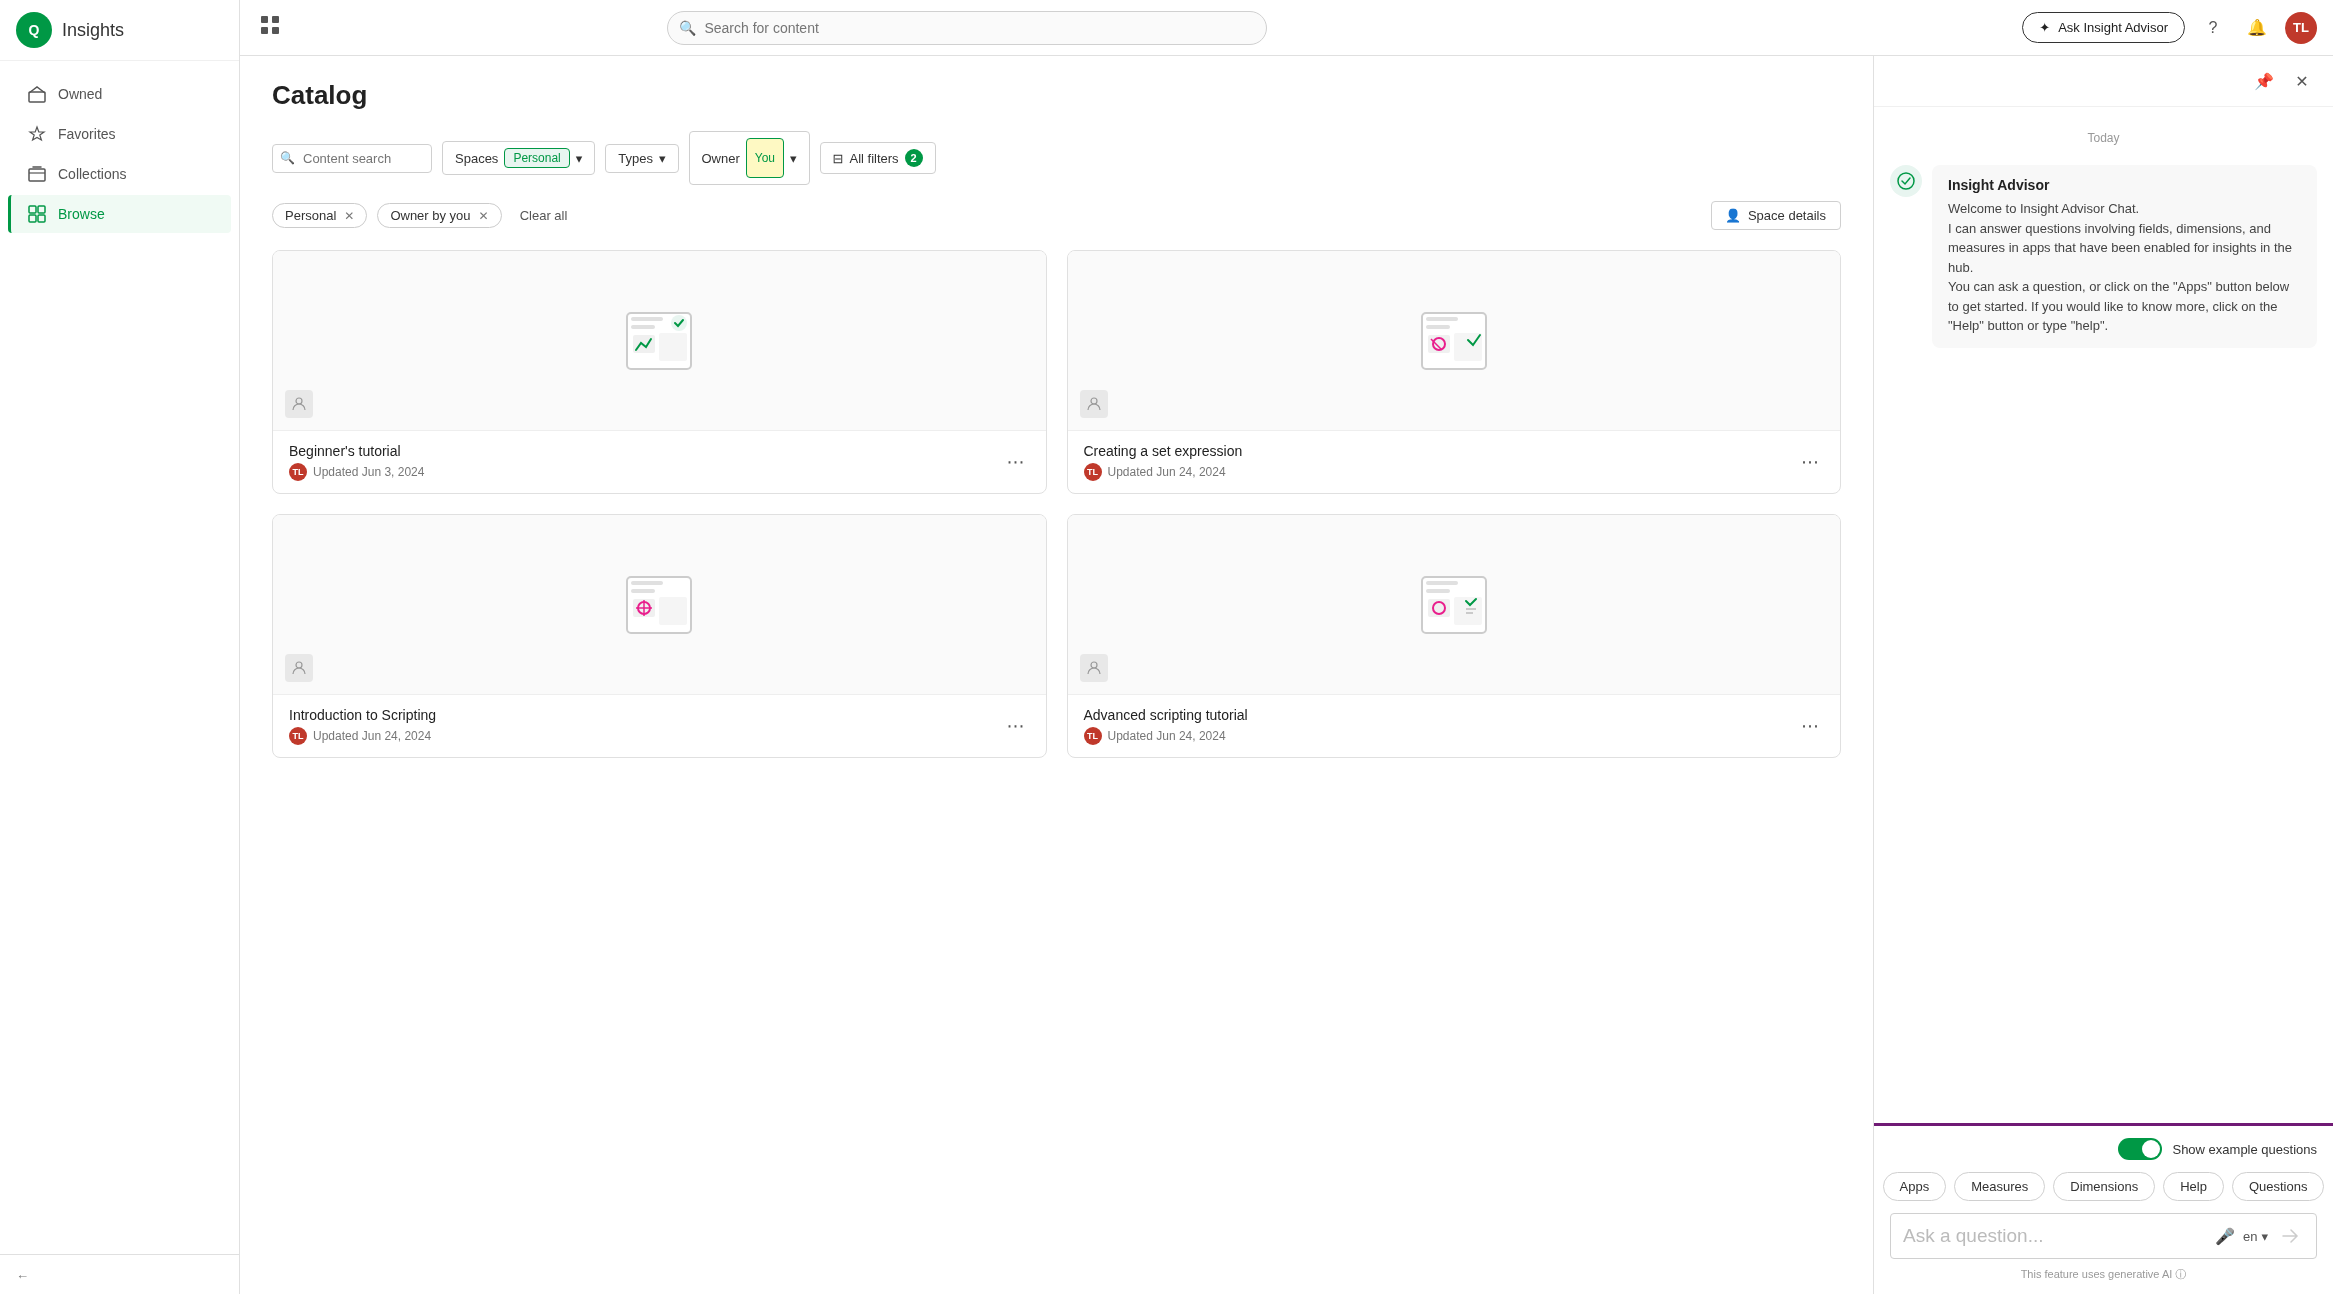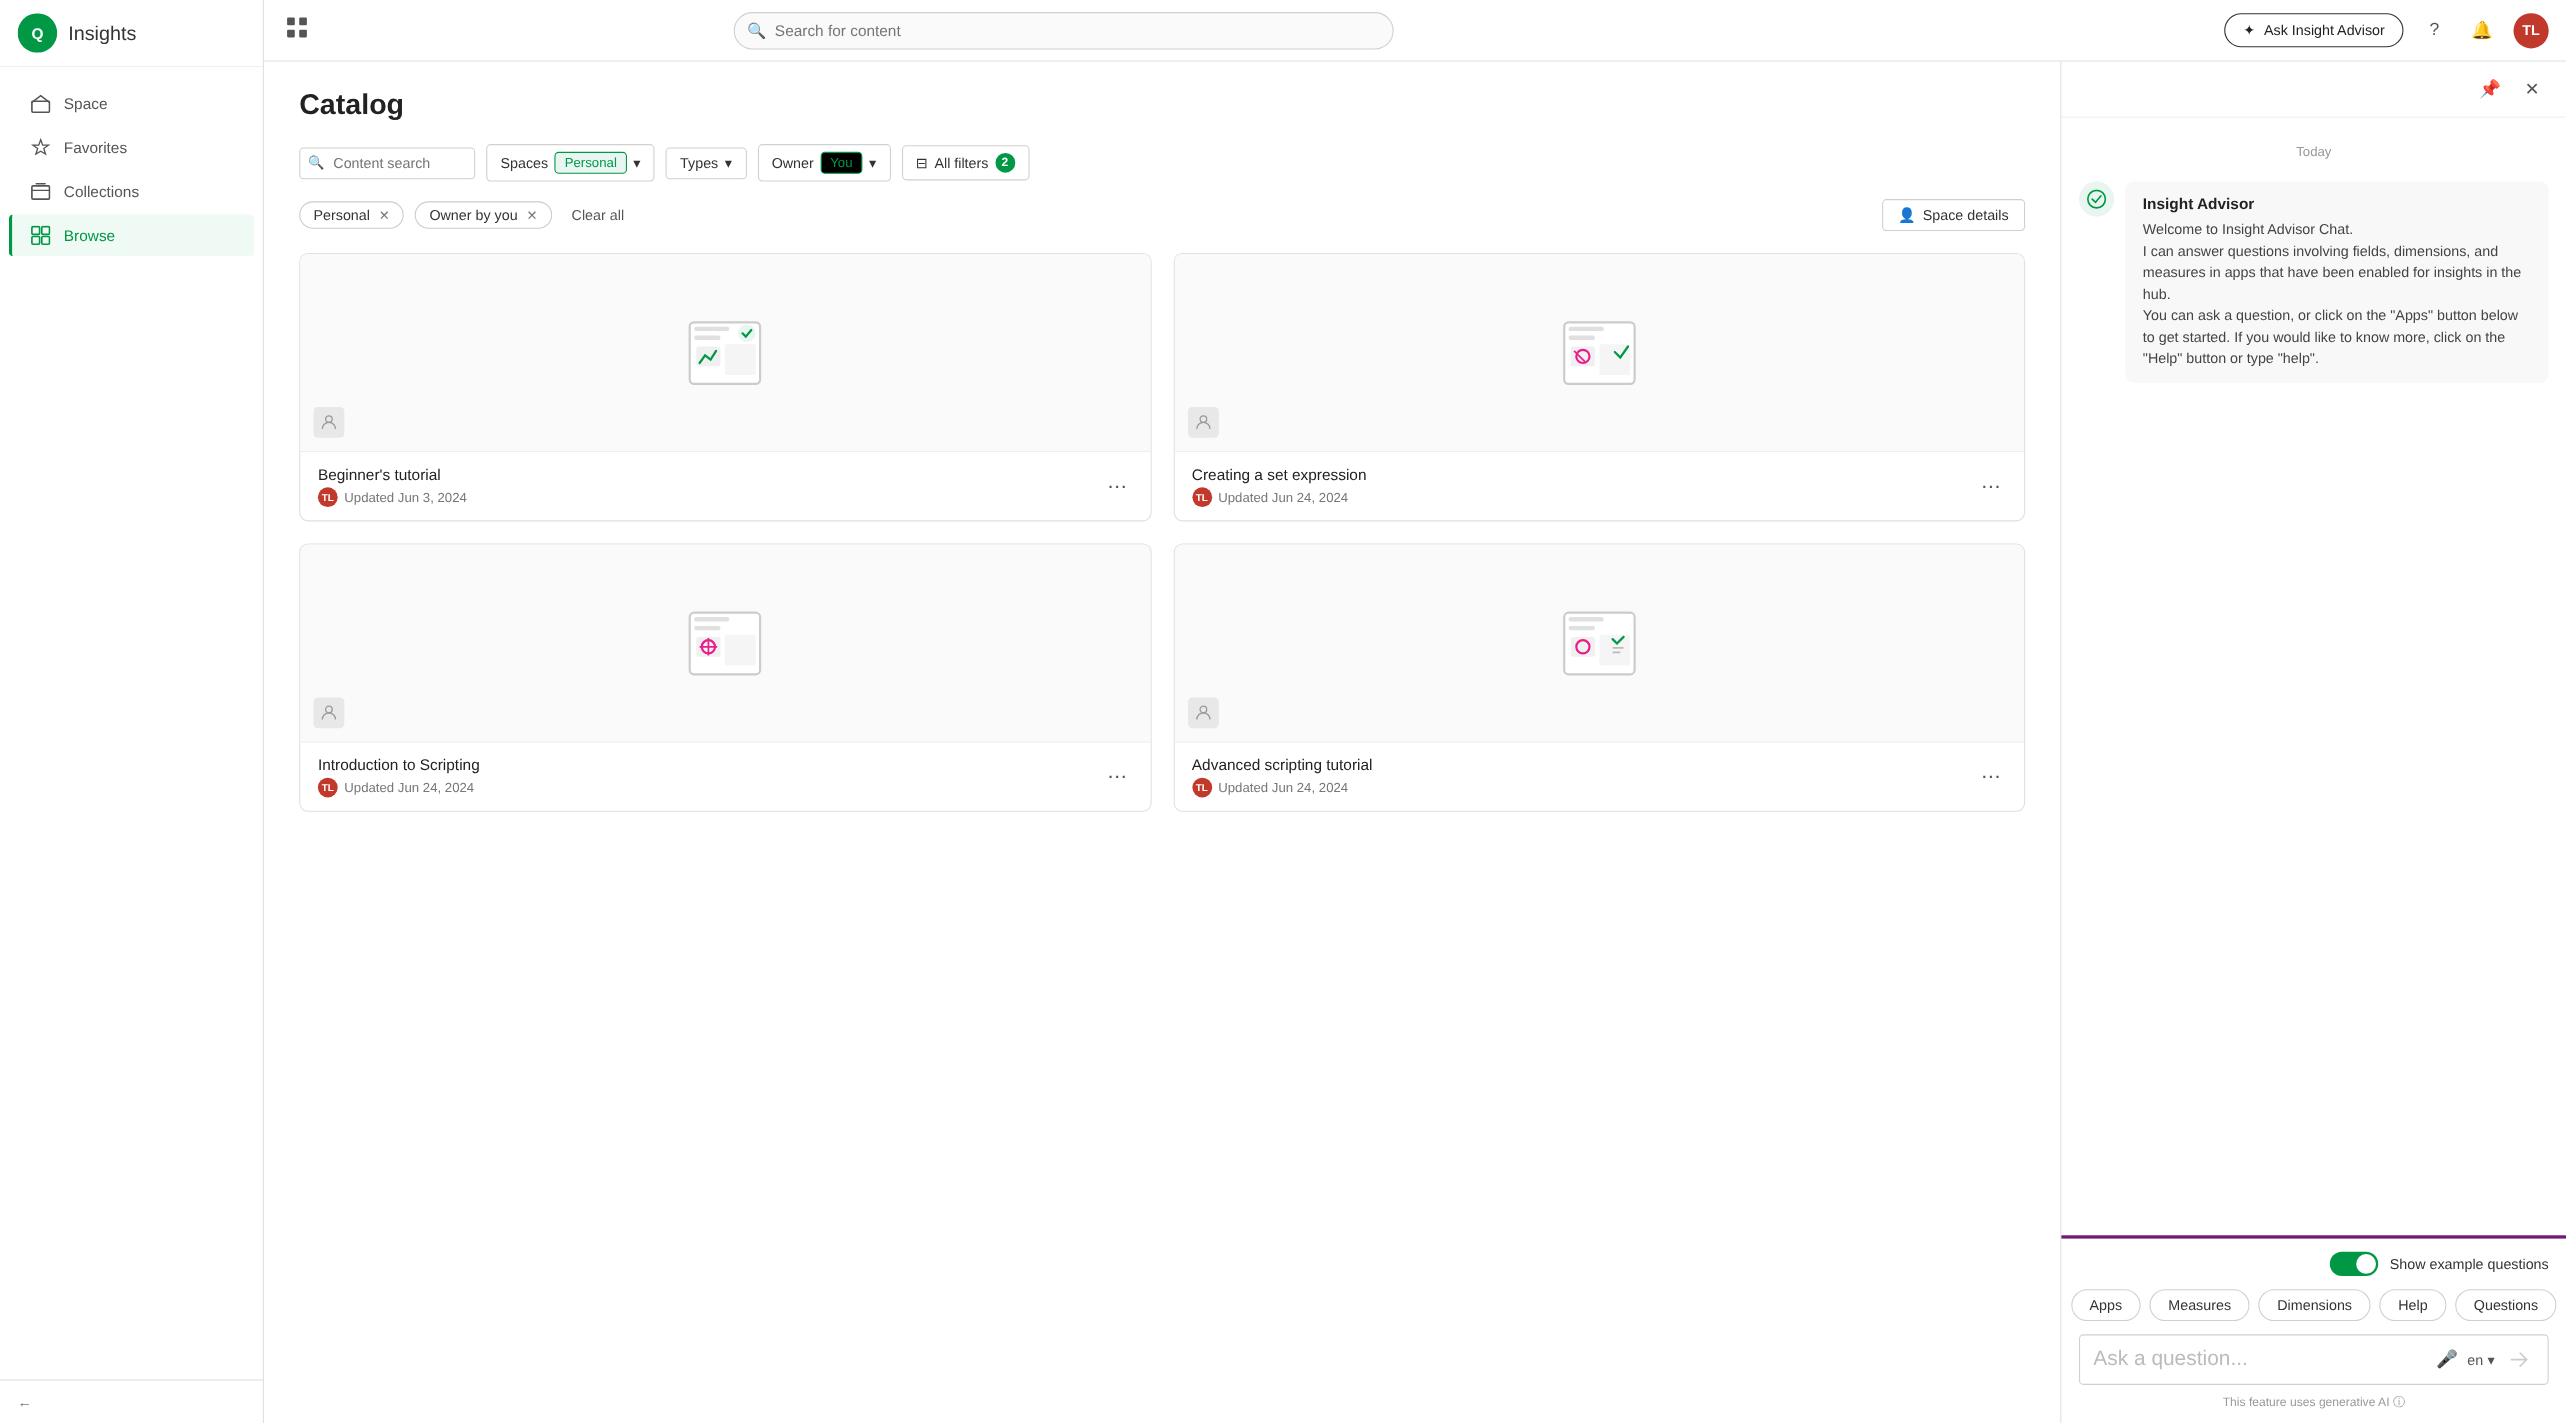--- a/index.html
+++ b/index.html
@@ -224,25 +224,25 @@
     .filter-tag {
       background: #e8f5f0;
       border: 1.5px solid #009845;
       color: #009845;
       border-radius: 4px;
       padding: 2px 8px;
       font-size: 12px;
       font-weight: 500;
     }
     .filter-owner-tag {
-      background: #000000;
+      background: #fef9c3;
       border: 1.5px solid #009845;
       color: #009845;
       border-radius: 4px;
-      padding: 2px 8px;
+      padding: 12px 8px;
       font-size: 12px;
       font-weight: 500;
     }
     .all-filters-btn {
       display: flex;
       align-items: center;
       gap: 6px;
       border: 1px solid #d0d0d0;
       border-radius: 4px;
       padding: 6px 12px;
@@ -602,21 +602,21 @@
     <span class="sidebar-app-name">Insights</span>
   </div>
   <nav class="sidebar-nav">
     <div class="nav-item">
       <span class="nav-icon">
         <svg width="18" height="18" viewBox="0 0 18 18" fill="none">
           <rect x="1" y="7" width="16" height="10" rx="1" stroke="#555" stroke-width="1.5" fill="none"></rect>
           <path d="M1 8L9 2l8 6" stroke="#555" stroke-width="1.5" fill="none"></path>
         </svg>
       </span>
-      <span>Space</span>
+      <span>Owned</span>
     </div>
     <div class="nav-item">
       <span class="nav-icon">
         <svg width="18" height="18" viewBox="0 0 18 18" fill="none">
           <path d="M9 2l1.8 5h5.2l-4.2 3 1.6 5L9 12.5 4.6 15l1.6-5L2 7h5.2z" stroke="#555" stroke-width="1.2" fill="none"></path>
         </svg>
       </span>
       <span>Favorites</span>
     </div>
     <div class="nav-item">

